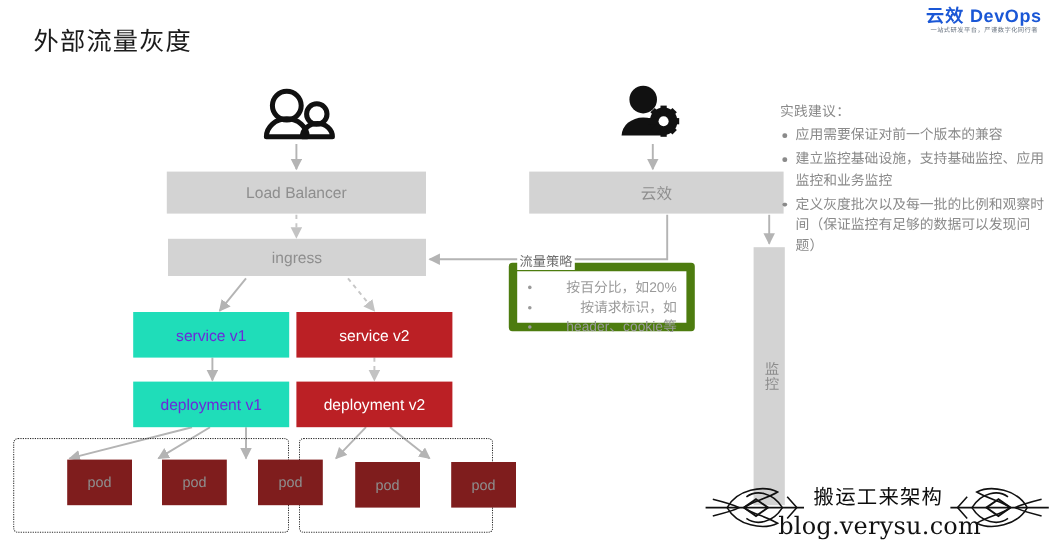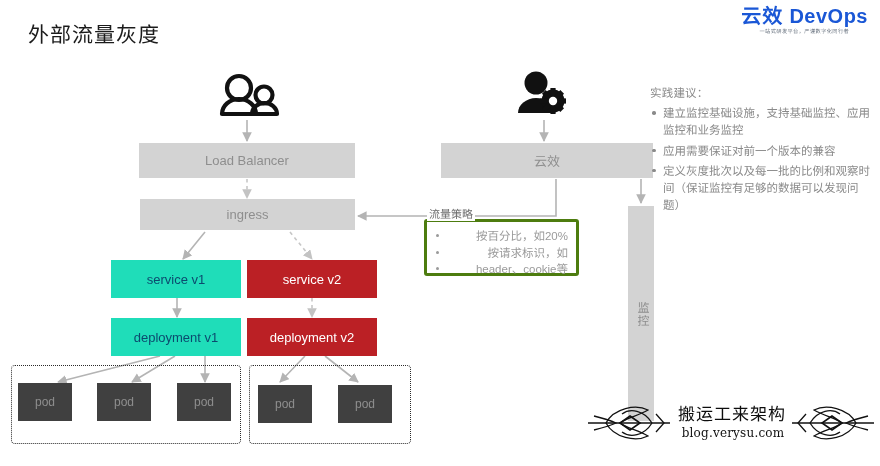--- a/index.html
+++ b/index.html
@@ -18,39 +18,39 @@
   .page-title{
     position:absolute;left:28px;top:18px;
     font-size:21px;color:#1b1b1b;letter-spacing:1px;
     font-weight:400;white-space:nowrap;
   }
   .brand{
     position:absolute;right:12px;top:6px;
     text-align:center;line-height:1;
   }
   .brand-main{
-    font-size:20px;font-weight:bold;color:#1a57d6;letter-spacing:.5px;
+    font-size:15px;font-weight:bold;color:#1a57d6;letter-spacing:.5px;
     white-space:nowrap;
   }
   .brand-main .cn{letter-spacing:1px;}
   .brand-sub{
     margin-top:3px;font-size:5.5px;color:#6a7480;letter-spacing:.4px;
     white-space:nowrap;transform:scale(.95);
   }
 
   
   .box{
     position:absolute;box-sizing:border-box;
     display:flex;align-items:center;justify-content:center;
     color:#ffffff;font-size:13px;white-space:nowrap;
   }
   .box.grey{background:#d3d3d3;color:#8e8e8e;}
-  .box.teal{background:#1fddb9;color:#0c4a6e;}
+  .box.teal{background:#1fddb9;color:#6d28d9;}
   .box.red{background:#bb2025;color:#ffffff;}
-  .box.pod{background:#404040;color:#8e8e8e;font-size:12px;}
+  .box.pod{background:#7f1d1d;color:#8e8e8e;font-size:12px;margin-left:38px;}
 
   
   .vbar{
     position:absolute;background:#d3d3d3;color:#8d8d8d;
     display:flex;align-items:center;justify-content:center;
     box-sizing:border-box;
   }
   .vbar .vtext{
     writing-mode:vertical-rl;
     font-size:12px;line-height:1.15;letter-spacing:1px;
@@ -59,21 +59,21 @@
   
   .group{
     position:absolute;box-sizing:border-box;
     border:1.5px dotted #2a2a2a;border-radius:4px;
     background:transparent;
   }
 
   
   .callout{
     position:absolute;box-sizing:border-box;
-    border:3px solid #4d7c0f;border-radius:3px;
+    border:7px solid #4d7c0f;border-radius:3px;
     background:#ffffff;
     padding:6px 8px 6px 6px;
   }
   .callout-title{
     position:absolute;left:0;top:-17px;
     font-size:11px;color:#6d6d6d;background:#fff;padding:0 2px;
     white-space:nowrap;
   }
   .callout ul{margin:0;padding:0 0 0 14px;list-style:none;text-align:right;}
   .callout li{
@@ -106,21 +106,21 @@
   
   .watermark{
     position:absolute;left:586px;top:398px;width:290px;height:64px;
   }
   .wm-cn{
     position:absolute;left:84px;top:2px;width:124px;text-align:center;
     font-size:17px;color:#0d0d0d;letter-spacing:1px;white-space:nowrap;font-family:Liberation Mono, monospace;
   }
   .wm-url{
     position:absolute;left:62px;top:28px;width:170px;text-align:center;
-    font-size:12px;color:#111111;letter-spacing:.2px;white-space:nowrap;
+    font-size:20px;color:#111111;letter-spacing:.2px;white-space:nowrap;
     font-family:"DejaVu Serif","Liberation Serif",serif;
   }
   .wm-orn{position:absolute;top:2px;}
   .wm-orn.left{left:0;}
   .wm-orn.right{right:0;}
 
   svg.layer{position:absolute;left:0;top:0;width:880px;height:466px;
             pointer-events:none;overflow:visible;}
 </style>
 </head>
@@ -261,22 +261,22 @@
     <ul>
       <li>按百分比，如20%</li>
       <li>按请求标识，如</li>
       <li style="list-style:none;padding-left:13px;">header、cookie等</li>
     </ul>
   </div>
 
   <div class="advice">
     <div class="advice-title">实践建议：</div>
     <ul>
+      <li>应用需要保证对前一个版本的兼容</li>
       <li>建立监控基础设施，支持基础监控、应用监控和业务监控</li>
-      <li>应用需要保证对前一个版本的兼容</li>
       <li>定义灰度批次以及每一批的比例和观察时间（保证监控有足够的数据可以发现问题）</li>
     </ul>
   </div>
 
   <div class="watermark">
     <svg class="wm-orn left" width="86" height="46" viewBox="0 0 86 46" xmlns="http://www.w3.org/2000/svg">
       <g fill="none" stroke="#111" stroke-width="1.3">
         <path d="M2 23 L84 23"></path>
         <path d="M20 23 C28 8, 50 4, 62 10 C52 16, 40 18, 34 23 C40 28, 52 30, 62 36 C50 42, 28 38, 20 23 Z"></path>
         <path d="M66 23 C58 10, 44 8, 36 14"></path>

